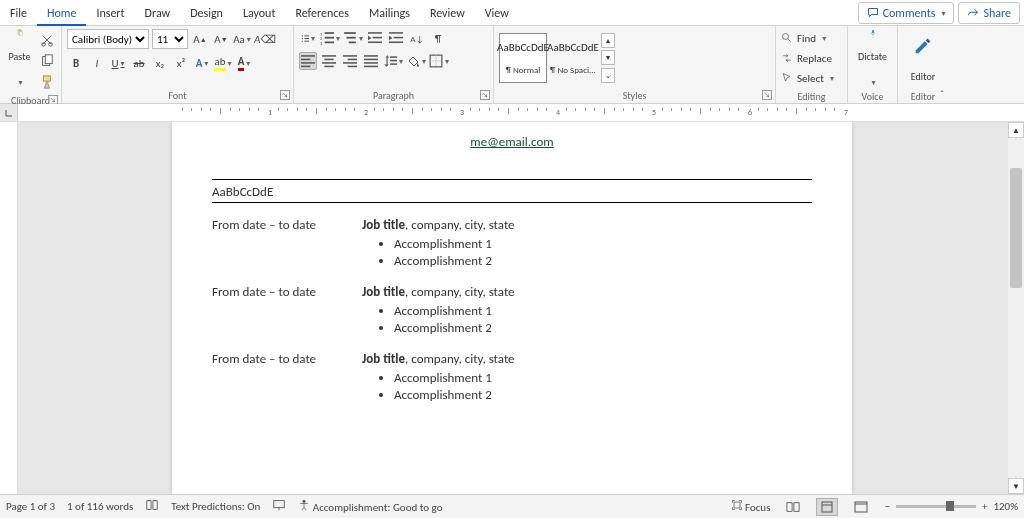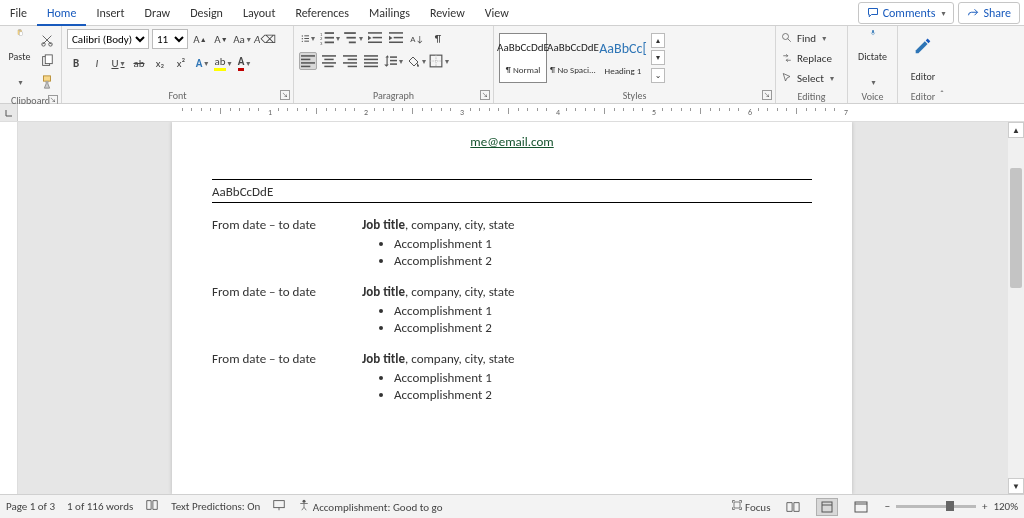--- a/index.html
+++ b/index.html
@@ -300,24 +300,20 @@
     <div class="body" style="align-items:center;">
       <div id="styles-gallery" style="display:flex;gap:2px;">
           <div class="styleitem selected">
             <div class="prev" style="color:#222;font-size:11px;">AaBbCcDdE</div>
             <div>¶ Normal</div>
           </div>
           <div class="styleitem">
             <div class="prev" style="color:#222;font-size:11px;">AaBbCcDdE</div>
             <div>¶ No Spaci...</div>
           </div>
-          <div class="styleitem">
-            <div class="prev" style="color:#2e75b6;font-size:14px;">AaBbCc[</div>
-            <div>Heading 1</div>
-          </div>
         </div>
       <div class="gallery-ctrl">
         <div>▴</div>
         <div>▾</div>
         <div>⌄</div>
       </div>
     </div>
     <div class="label"><span>Styles</span><span class="dlg">↘</span></div>
   </div>
 

